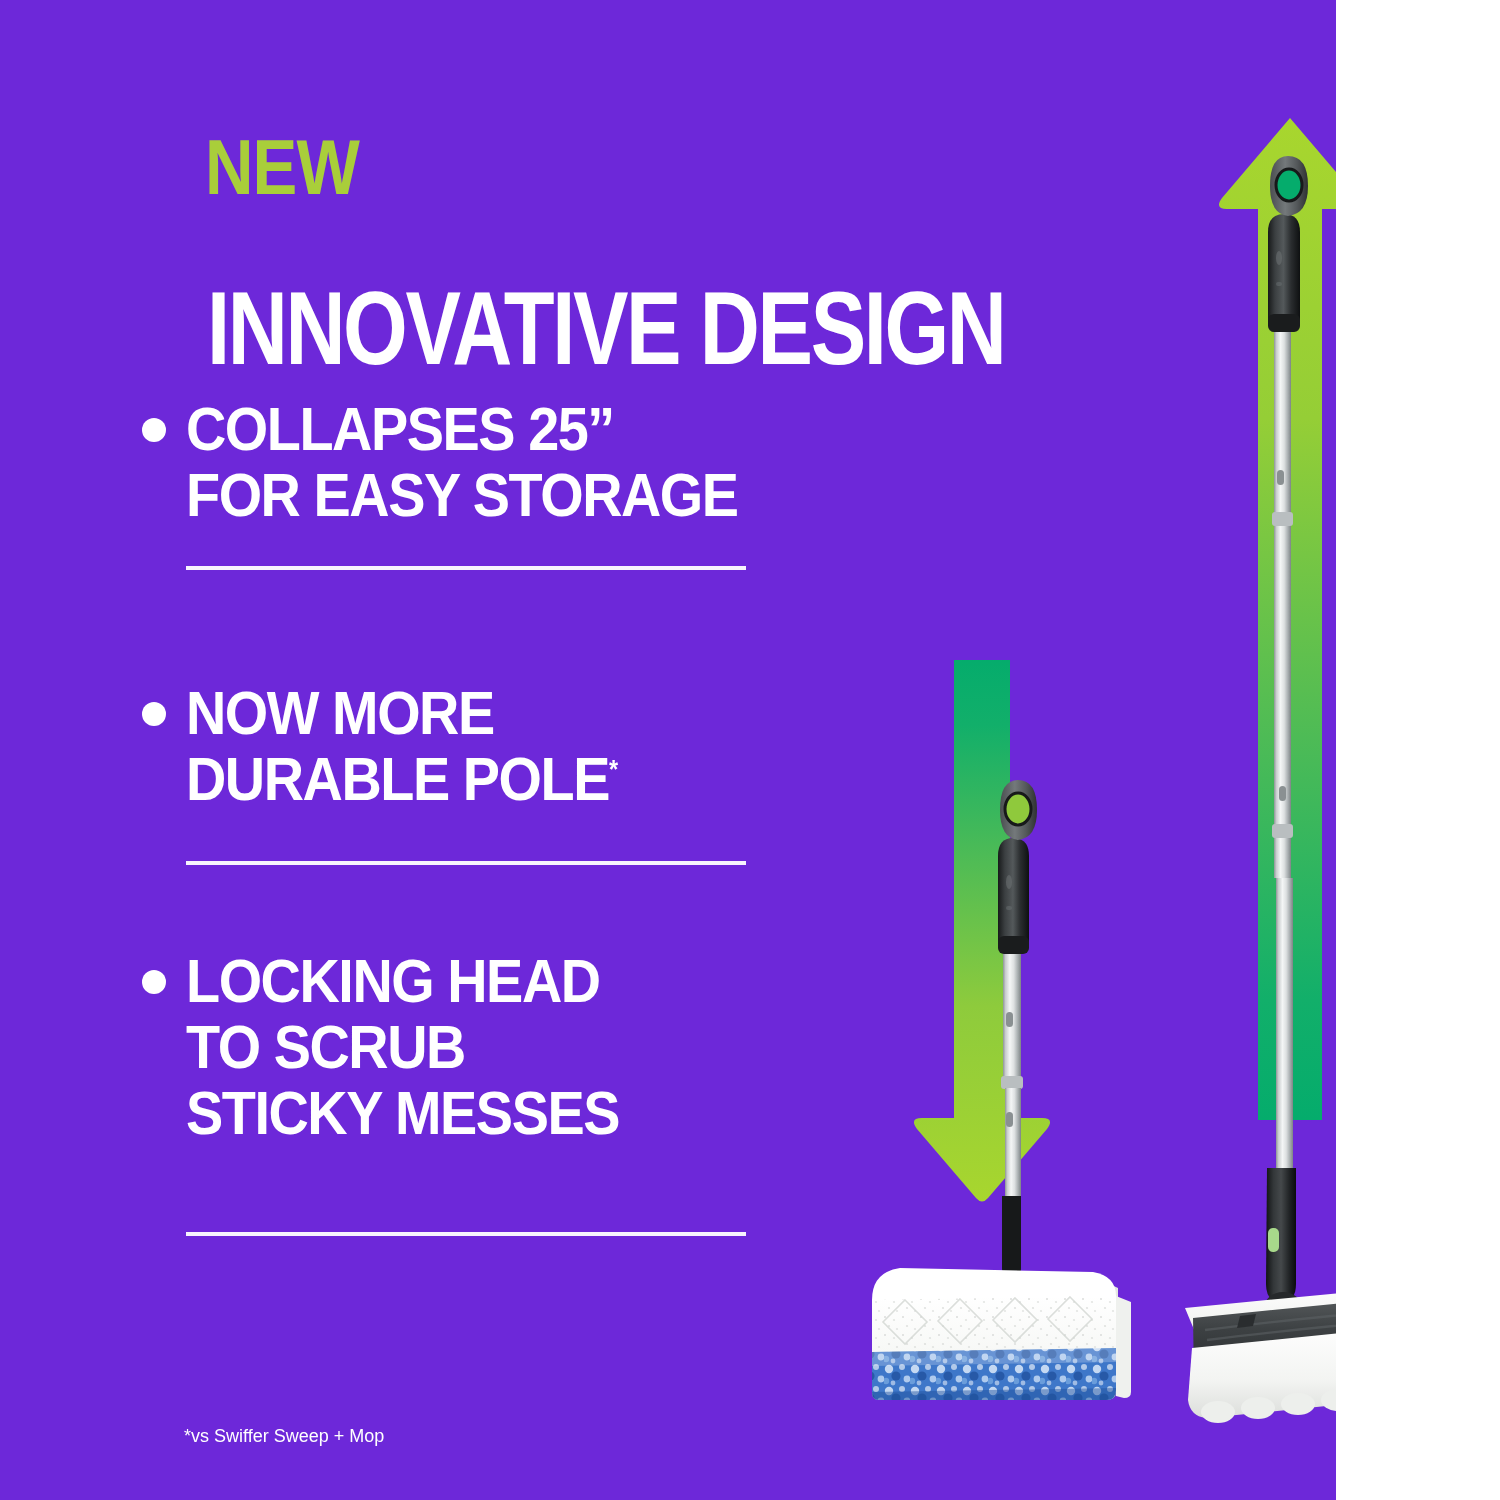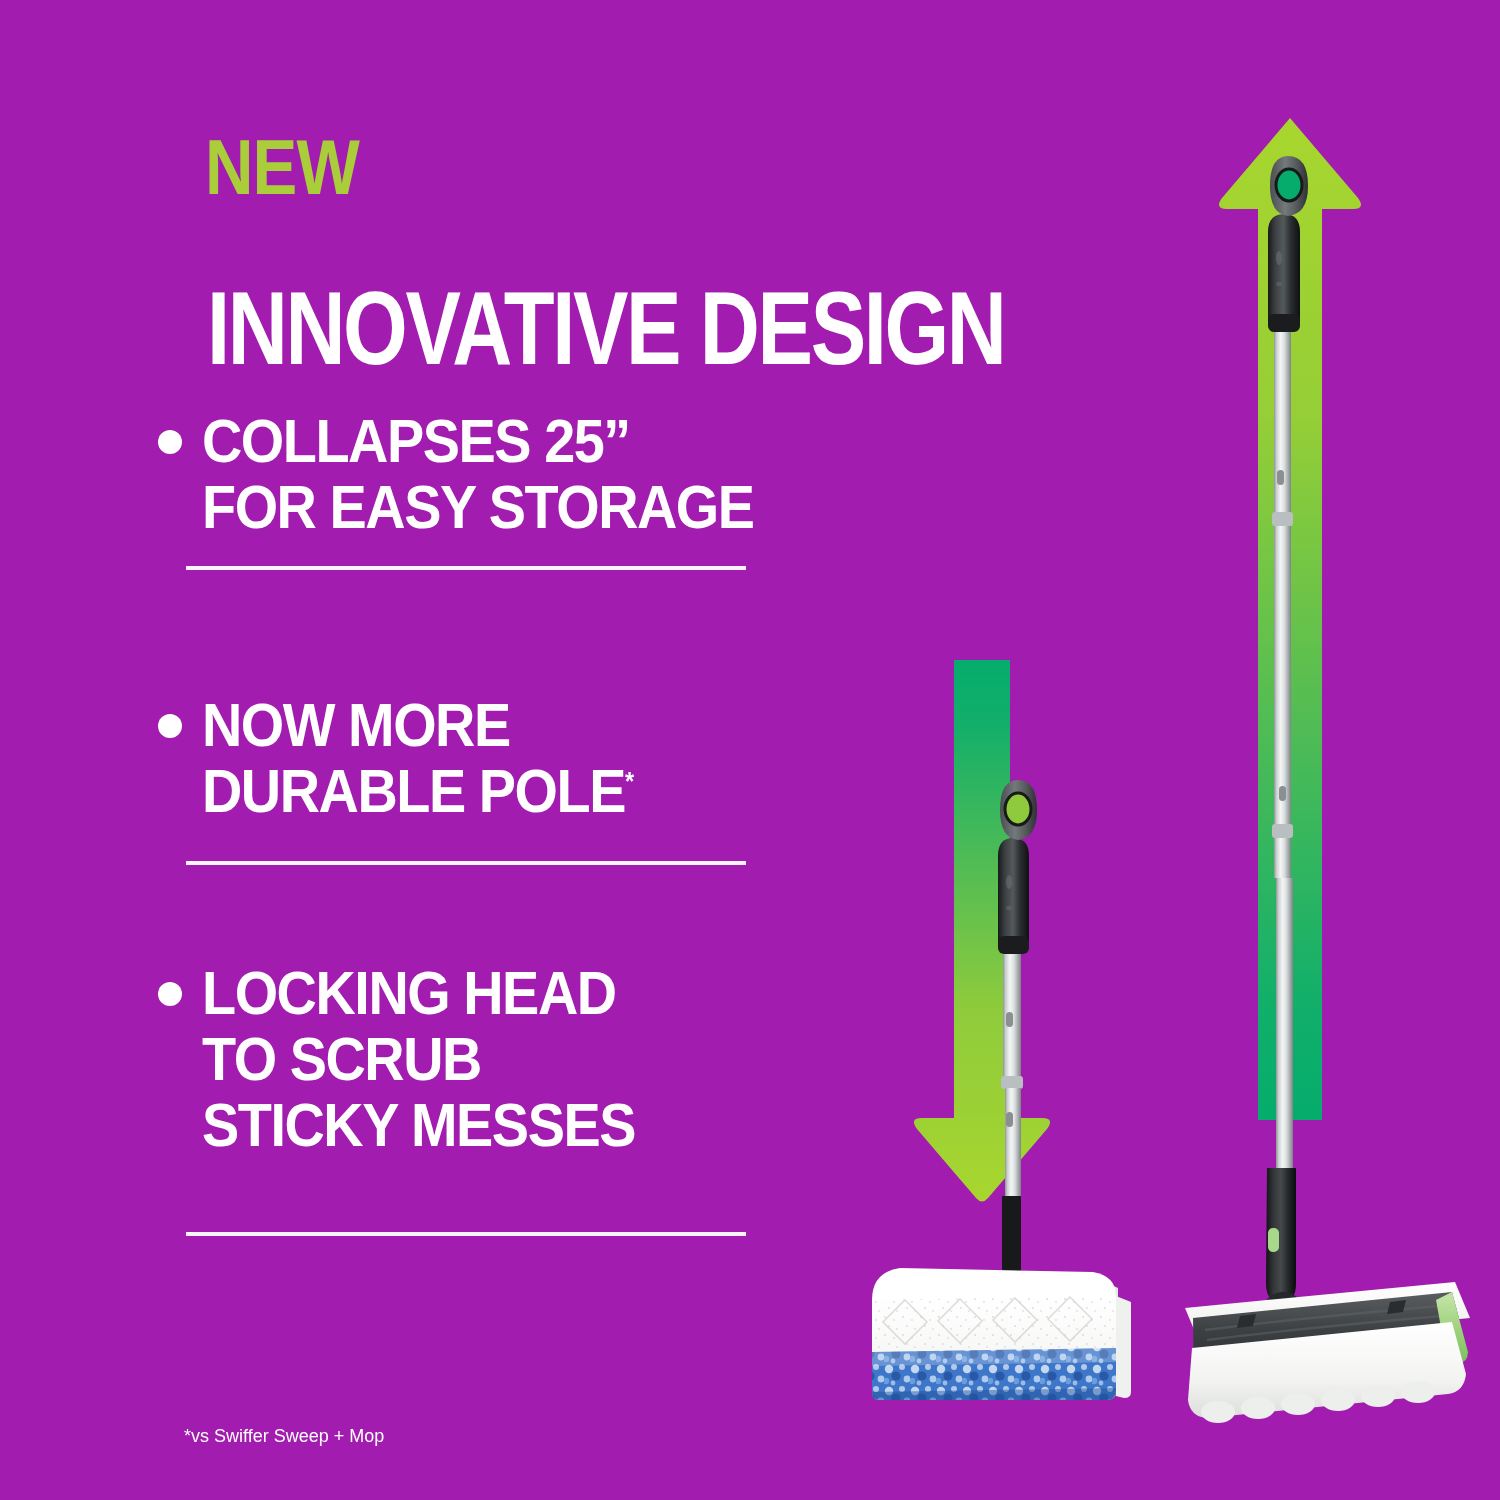--- a/index.html
+++ b/index.html
@@ -2,24 +2,24 @@
 <html><head>
 <meta charset="utf-8">
 <style>
   html, body {
     margin: 0;
     padding: 0;
     background: #ffffff;
   }
   #stage {
     position: relative;
-    width: 1500px;
+    width: 1336px;
     height: 1500px;
     overflow: hidden;
-    background: #a21caf;
+    background: #6d28d9;
     font-family: "Liberation Sans", sans-serif;
     -webkit-font-smoothing: antialiased;
   }
 
   
   .copy {
     position: absolute;
     left: 0; top: 0;
     width: 900px;
     height: 1500px;
@@ -55,23 +55,22 @@
 
   .bullets {
     position: absolute;
     left: 0;
     top: 0;
     width: 900px;
   }
 
   .bullet {
     position: absolute;
-    left: 158px;
+    left: 142px;
     width: 740px;
-    margin-top: 12px;
   }
   .bullet-1 { top: 396px; }
   .bullet-2 { top: 680px; }
   .bullet-3 { top: 948px; }
 
   .bullet-row {
     display: flex;
     align-items: flex-start;
   }
   .dot {

